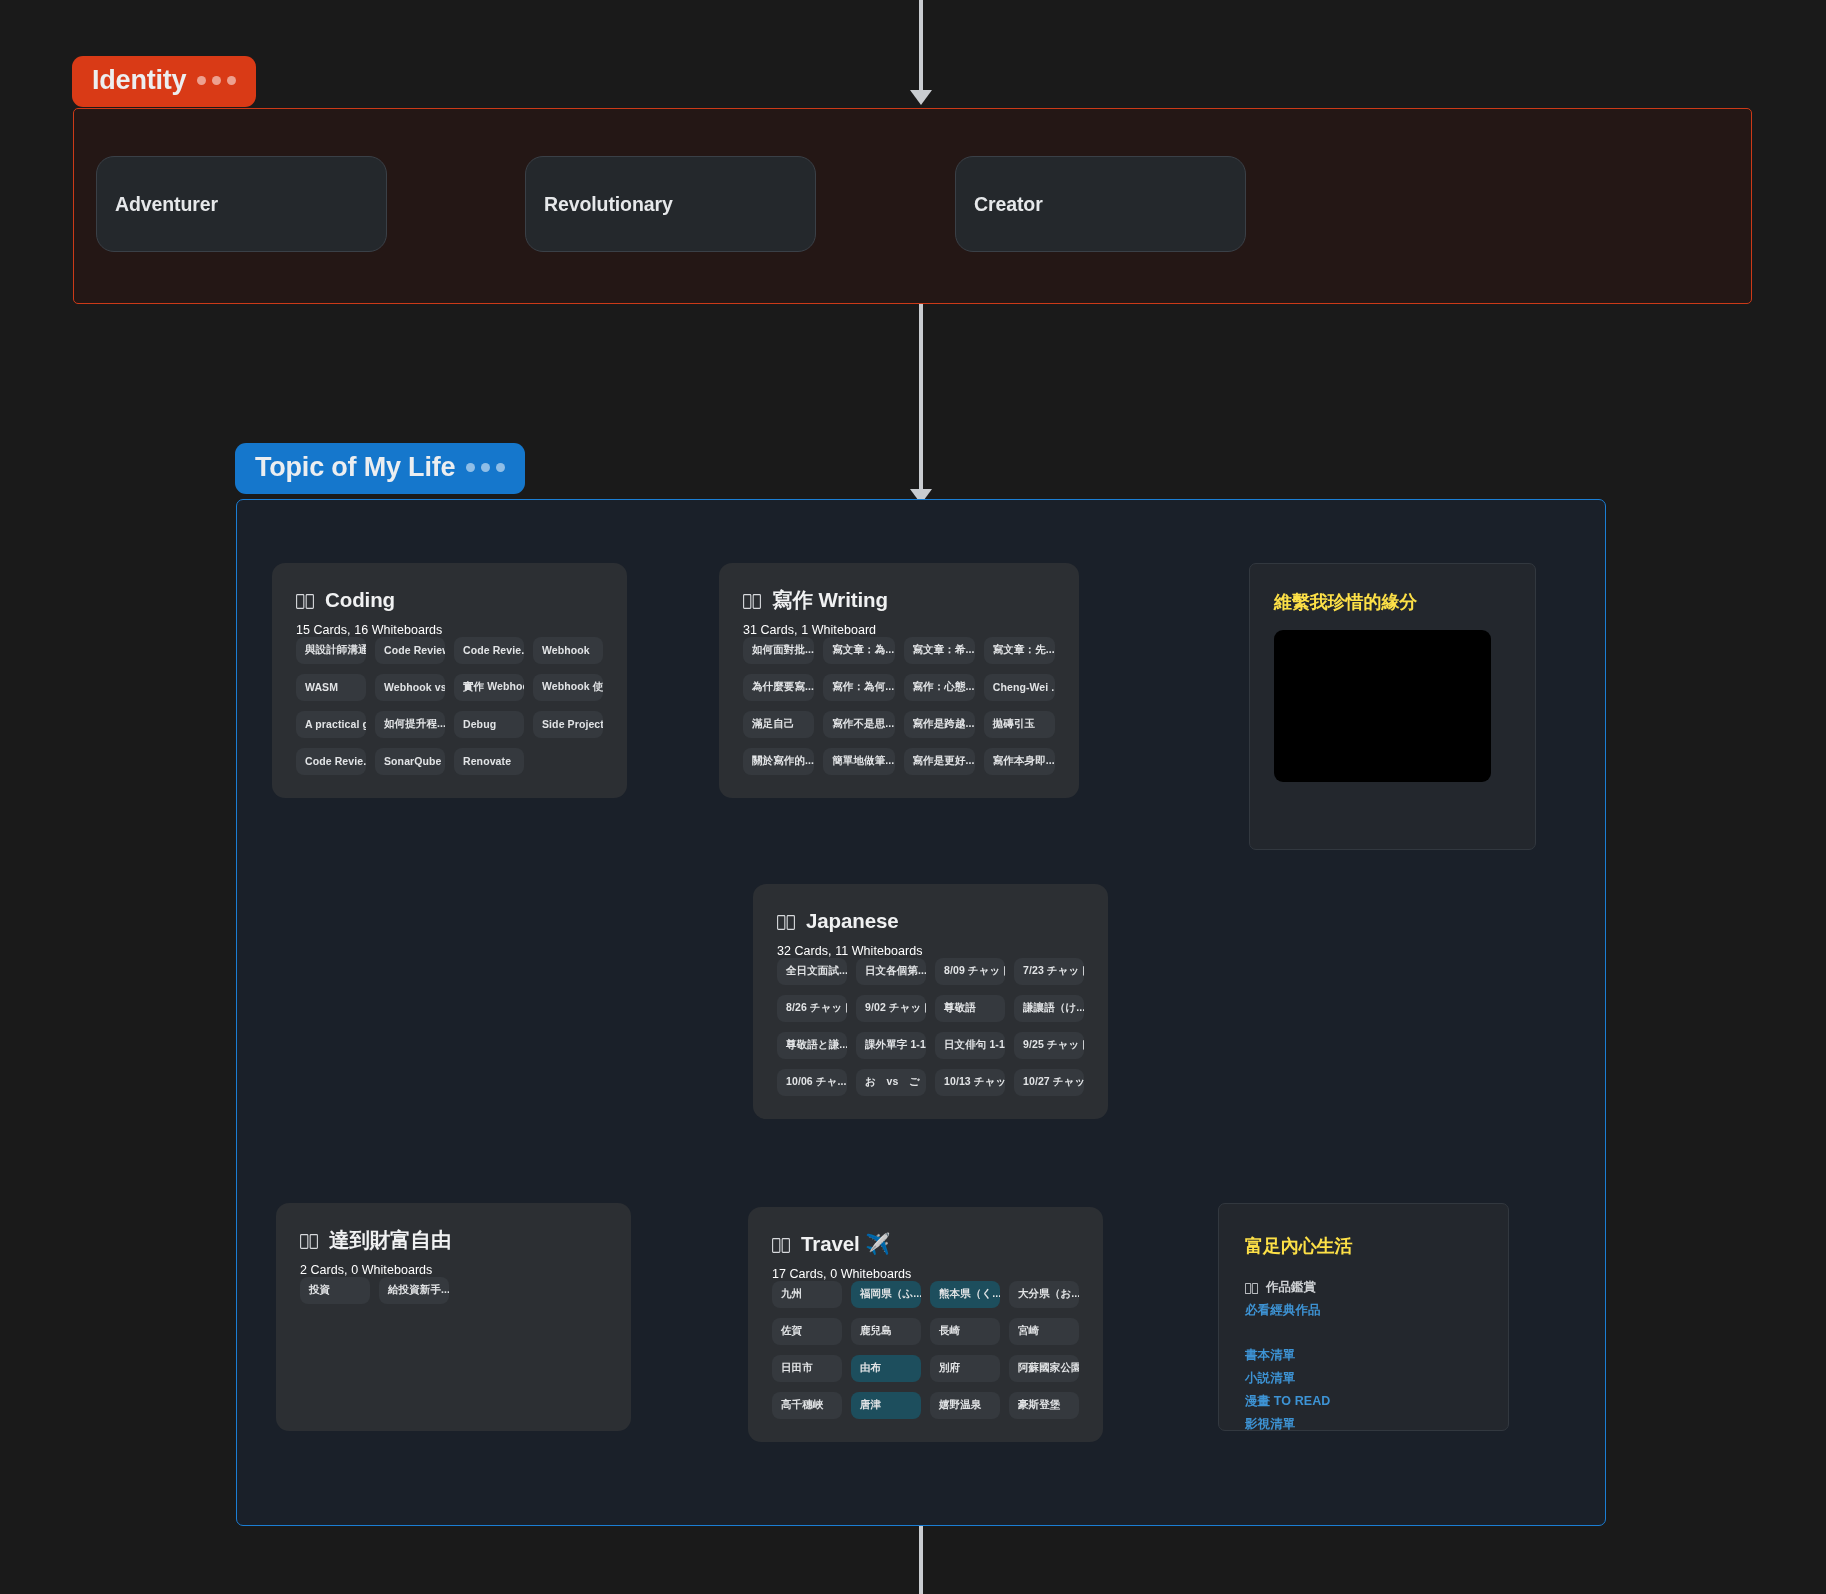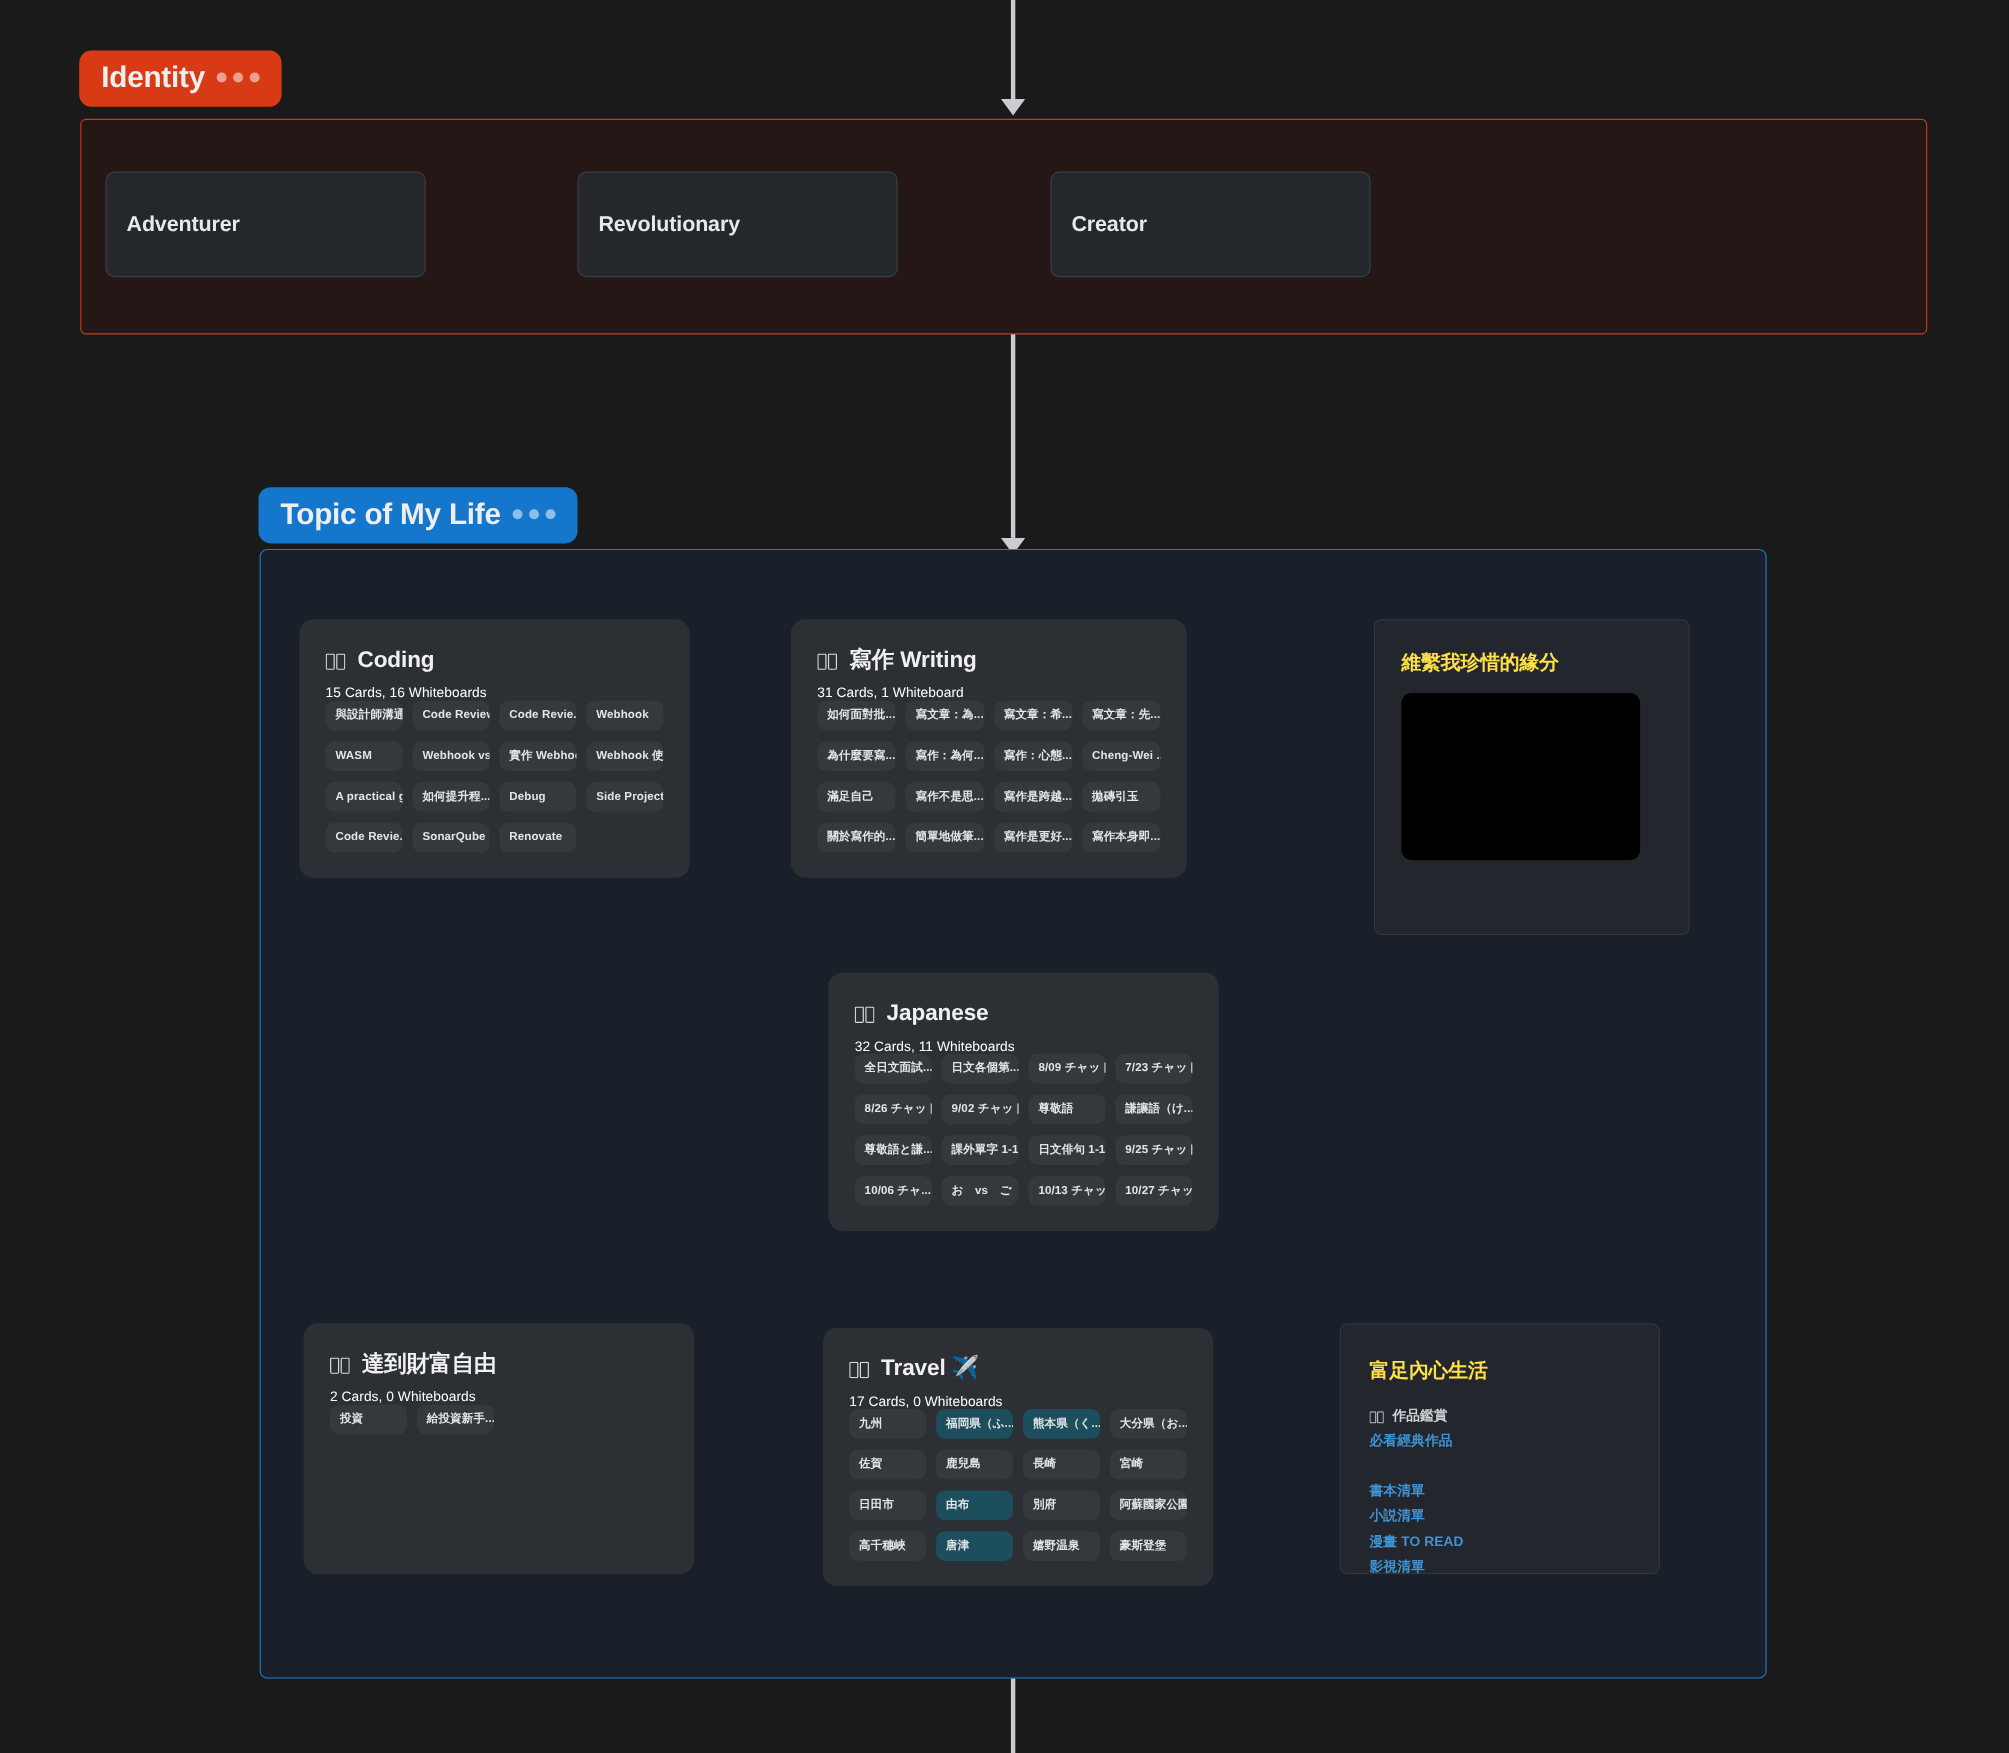--- a/index.html
+++ b/index.html
@@ -48,21 +48,21 @@
   
   .frame { position: absolute; border-radius: 5px; }
   .frame-identity { background: #241715; border: 1.5px solid #cc3a18; }
   .frame-topic    { background: #1a2029; border: 1.5px solid #1b7ed4; border-radius: 7px; }
 
   
   .tile {
     position: absolute;
     background: #24282c;
     border: 1px solid #3a4047;
-    border-radius: 8px;
+    border-radius: 18px;
     display: flex;
     align-items: center;
     padding-left: 18px;
   }
   .tile-label {
     font-size: 19.5px;
     font-weight: bold;
     color: #e6e8ea;
     letter-spacing: -0.1px;
   }
@@ -162,21 +162,21 @@
   .link-gap { margin-top: 28px; }
 </style>
 </head>
 <body>
 
 <div class="canvas">
 
   <div class="arrow" style="left:919px; top:-6px; height:96px;"></div>
   <div class="arrow-head" style="left:910px; top:90px;"></div>
 
-  <div class="pill pill-identity" style="left:72px; top:46px;">
+  <div class="pill pill-identity" style="left:72px; top:56px;">
     <span>Identity</span>
     <span class="dots">
         <i></i>
         <i></i>
         <i></i>
       </span>
   </div>
 
   <div class="frame frame-identity" style="left:73px; top:108px; width:1679px; height:196px;">
   </div>

